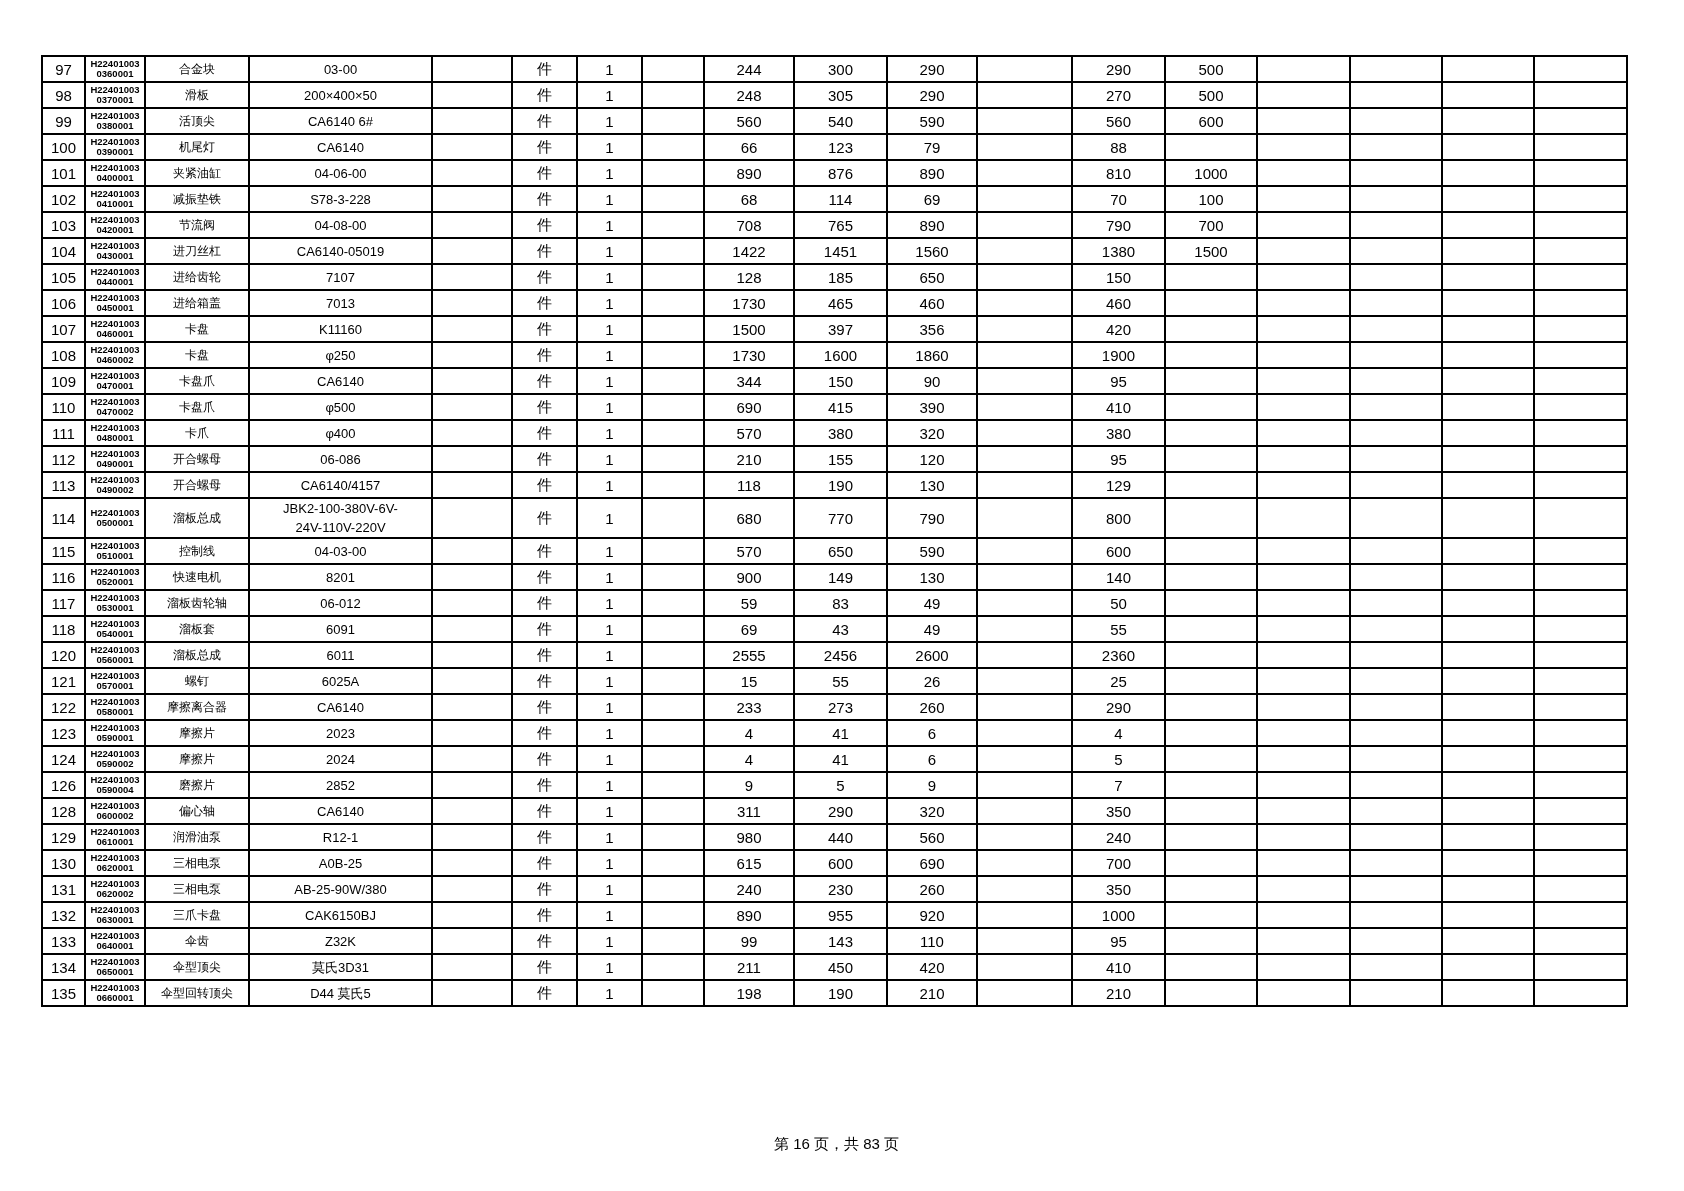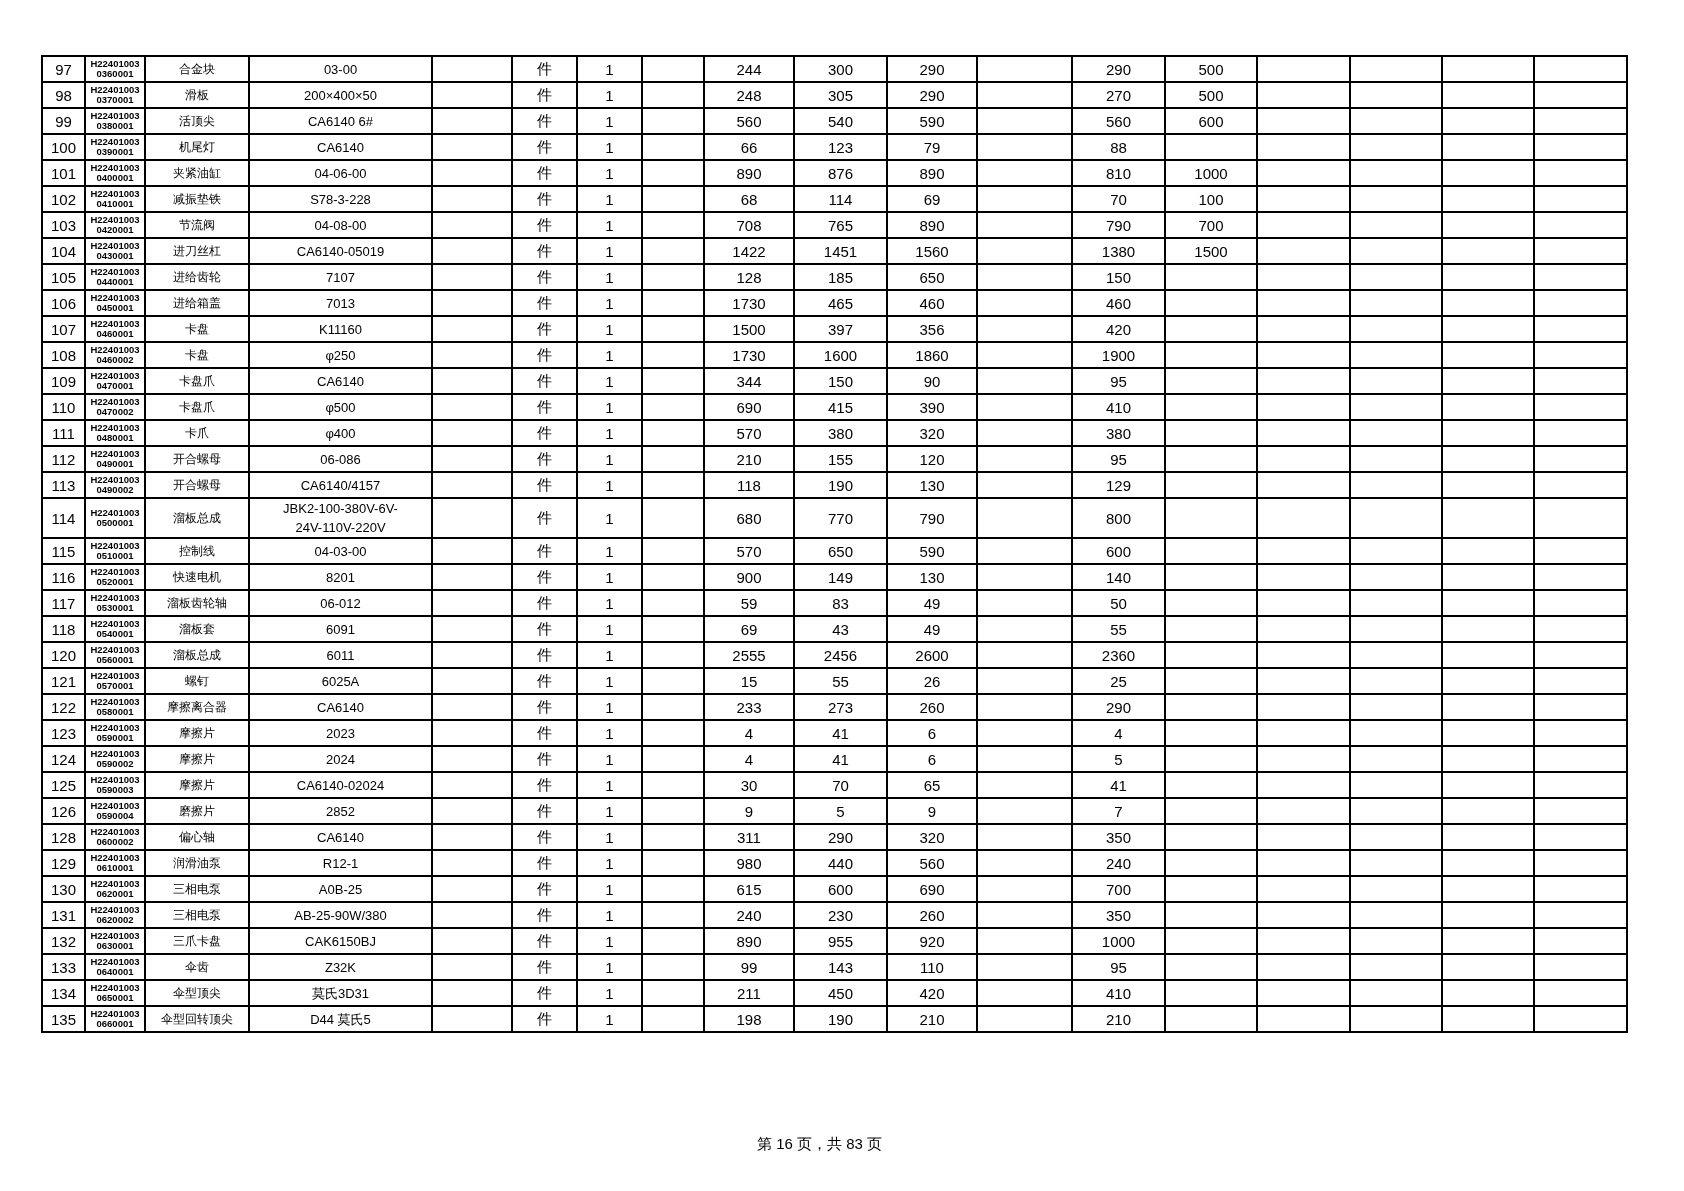--- a/index.html
+++ b/index.html
@@ -29,21 +29,21 @@
   td.c-id   { font-size: 9.5px; line-height: 10.5px; padding: 0 1px; font-weight: bold; }
   td.c-name { font-size: 12px; line-height: 20px; padding: 0 4px; }
   td.c-spec { font-size: 13px; line-height: 19px; white-space: pre-line; }
   td.c-unit { font-size: 15px; }
   td.c-qty  { font-size: 15px; }
   td.c-num  { font-size: 15px; }
   td.c-blank { }
 
   .footer {
     position: absolute;
-    left: 27px; width: 1585px;
+    left: 44px; width: 1585px;
     top: 1135px;
     text-align: center;
     font-size: 15px;
     color: #000;
   }
 </style>
 </head>
 <body>
 
 <div class="page">
@@ -686,43 +686,20 @@
           <td class="c-num">6</td>
           <td class="c-blank"></td>
           <td class="c-num">5</td>
           <td class="c-num"></td>
           <td class="c-blank"></td>
           <td class="c-blank"></td>
           <td class="c-blank"></td>
           <td class="c-blank"></td>
         </tr>
         <tr>
-          <td class="c-no">125</td>
-          <td class="c-id">
-            <div>H22401003</div>
-            <div>0590003</div>
-          </td>
-          <td class="c-name">摩擦片</td>
-          <td class="c-spec">CA6140-02024</td>
-          <td class="c-blank"></td>
-          <td class="c-unit">件</td>
-          <td class="c-qty">1</td>
-          <td class="c-blank"></td>
-          <td class="c-num">30</td>
-          <td class="c-num">70</td>
-          <td class="c-num">65</td>
-          <td class="c-blank"></td>
-          <td class="c-num">41</td>
-          <td class="c-num"></td>
-          <td class="c-blank"></td>
-          <td class="c-blank"></td>
-          <td class="c-blank"></td>
-          <td class="c-blank"></td>
-        </tr>
-        <tr>
           <td class="c-no">126</td>
           <td class="c-id">
             <div>H22401003</div>
             <div>0590004</div>
           </td>
           <td class="c-name">磨擦片</td>
           <td class="c-spec">2852</td>
           <td class="c-blank"></td>
           <td class="c-unit">件</td>
           <td class="c-qty">1</td>

